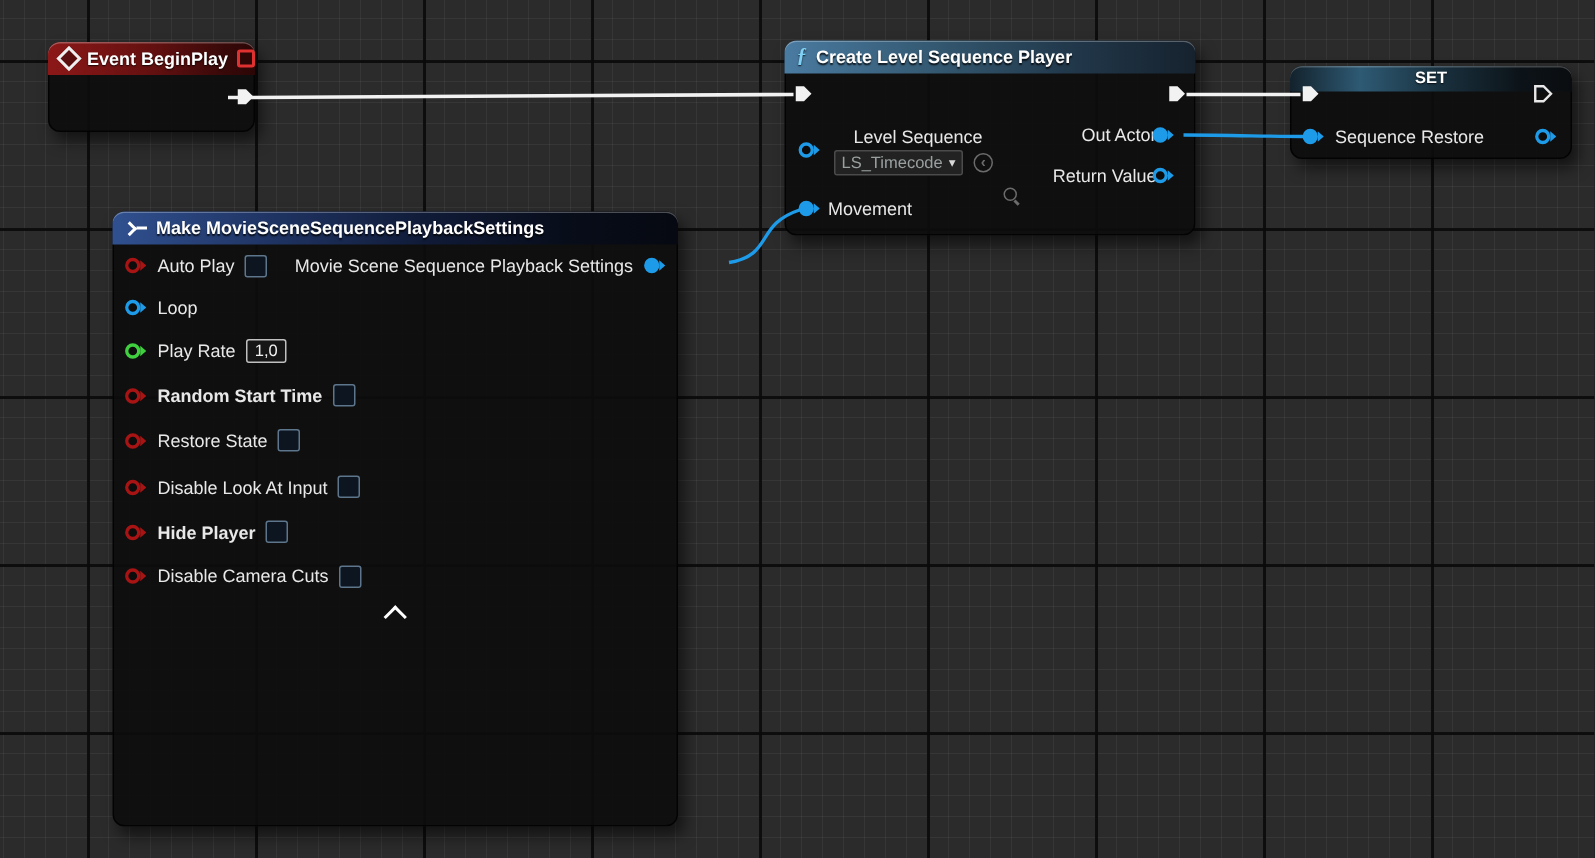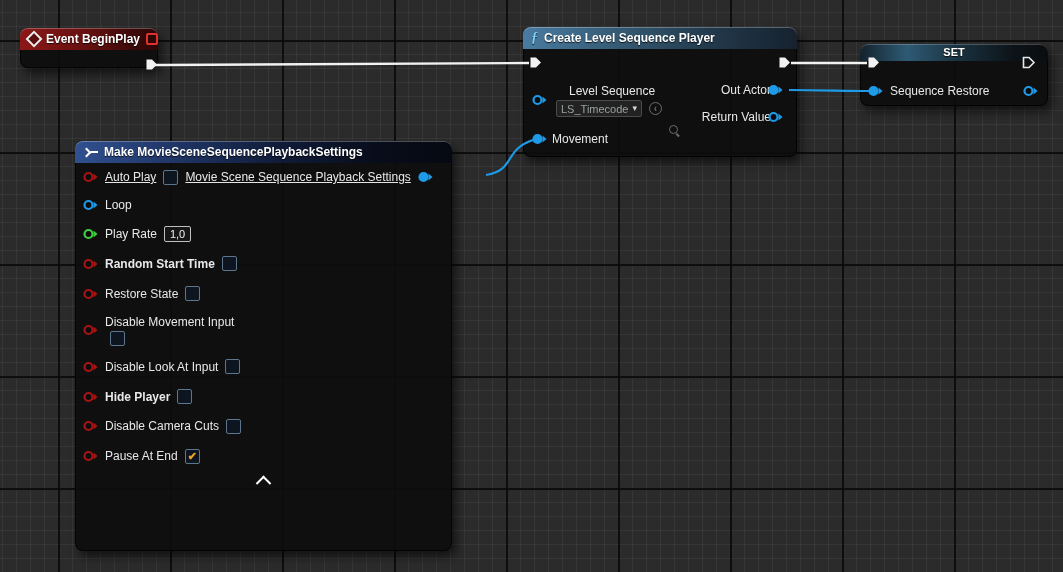--- a/index.html
+++ b/index.html
@@ -76,21 +76,21 @@
   .red-badge{box-sizing:border-box;width:12px;height:12px;border:2px solid #e03131;
     background:#2e0606;border-radius:2px;flex:none;margin-left:auto;}
   .mk-chev{width:5px;height:5px;border-top:2px solid #fff;border-right:2px solid #fff;
     transform:rotate(45deg);flex:none;}
   .mk-dash{width:7px;height:2px;background:#fff;flex:none;margin-left:1px;}
   .mkicon{display:flex;align-items:center;flex:none;}
   
   .mrow{display:flex;align-items:center;gap:7px;padding:0 8px;}
   .mrow .lbl{white-space:nowrap;color:#e8e8e8;}
   .r28{height:28px;}.r29{height:29px;font-weight:bold;}.r30{height:30px;}.r31{height:31px;}.r32{height:32px;}.r42{height:42px;}
-  .row-split{text-decoration:underline;}
+  .row-split{justify-content:space-between;}
   .grp{display:flex;align-items:center;gap:7px;}
   .twoline{display:flex;flex-direction:column;gap:2px;align-items:flex-start;}
   .twoline .checkbox{margin-left:5px;}
   .collapse-row{display:flex;justify-content:center;align-items:center;height:18px;}
   .collapse-chev{width:9px;height:9px;border-top:2.5px solid #fff;border-right:2.5px solid #fff;
     transform:rotate(-45deg) translate(-2px,2px);}
   .rlabel{position:absolute;white-space:nowrap;color:#e8e8e8;line-height:14px;}
   .fn-glyph{font-family:"Liberation Serif",serif;font-style:italic;font-weight:bold;
     color:#7fd0f5;font-size:14px;line-height:14px;flex:none;}
   .set-title{position:absolute;top:2px;left:0;right:0;text-align:center;font-weight:bold;
@@ -101,21 +101,21 @@
 
 <div id="canvas">
 
   <svg class="wires" width="1063" height="572">
     <path d="M152 65 C 300 65, 450 63, 529 63" stroke="#f2f2f2" stroke-width="2.4" fill="none"></path>
     <path d="M791 63 L 867 63" stroke="#f2f2f2" stroke-width="2.4" fill="none"></path>
     <path d="M789 90 C 820 90, 845 91, 869 91" stroke="#1e9be8" stroke-width="2.2" fill="none"></path>
     <path d="M486 175 C 516 170, 503 150, 533 140" stroke="#1e9be8" stroke-width="2.2" fill="none"></path>
   </svg>
 
-  <div class="node" style="left:20px;top:28px;width:138px;height:40px;">
+  <div class="node" style="left:32px;top:28px;width:138px;height:60px;">
     <div class="node-header hdr-event">
       <span class="diamond"></span>
       <span>Event BeginPlay</span>
       <span class="red-badge"></span>
     </div>
     <svg class="exec abs" style="left:124px;top:29px;" width="15" height="15" viewBox="0 0 15 15">
       <path d="M2.5 2.5 h5.5 L13 7.5 L8 12.5 H2.5 Z"></path>
     </svg>
   </div>
 
@@ -237,30 +237,20 @@
 
     <div class="mrow r31">
       <svg class="pin red" width="15" height="12" viewBox="0 0 15 12">
         <circle cx="5.5" cy="6" r="4"></circle>
           <path d="M10.5 2.5 L14.5 6 L10.5 9.5 Z"></path>
         </svg>
       <span class="lbl">Restore State</span>
       <span class="checkbox"></span>
     </div>
 
-    <div class="mrow r42">
-      <svg class="pin red" width="15" height="12" viewBox="0 0 15 12">
-        <circle cx="5.5" cy="6" r="4"></circle>
-          <path d="M10.5 2.5 L14.5 6 L10.5 9.5 Z"></path>
-        </svg>
-      <div class="twoline">
-        <span class="lbl">Disable Movement Input</span>
-        <span class="checkbox"></span>
-      </div>
-    </div>
 
     <div class="mrow r31">
       <svg class="pin red" width="15" height="12" viewBox="0 0 15 12">
         <circle cx="5.5" cy="6" r="4"></circle>
           <path d="M10.5 2.5 L14.5 6 L10.5 9.5 Z"></path>
         </svg>
       <span class="lbl">Disable Look At Input</span>
       <span class="checkbox"></span>
     </div>
 
@@ -276,29 +266,19 @@
 
     <div class="mrow r30">
       <svg class="pin red" width="15" height="12" viewBox="0 0 15 12">
         <circle cx="5.5" cy="6" r="4"></circle>
           <path d="M10.5 2.5 L14.5 6 L10.5 9.5 Z"></path>
         </svg>
       <span class="lbl">Disable Camera Cuts</span>
       <span class="checkbox"></span>
     </div>
 
-    <div class="mrow r30">
-      <svg class="pin red" width="15" height="12" viewBox="0 0 15 12">
-        <circle cx="5.5" cy="6" r="4"></circle>
-          <path d="M10.5 2.5 L14.5 6 L10.5 9.5 Z"></path>
-        </svg>
-      <span class="lbl">Pause At End</span>
-      <span class="checkbox">
-        <span class="check">✔</span>
-      </span>
-    </div>
 
     <div class="collapse-row">
       <span class="collapse-chev"></span>
     </div>
   </div>
 
 </div>
 
 </body></html>

